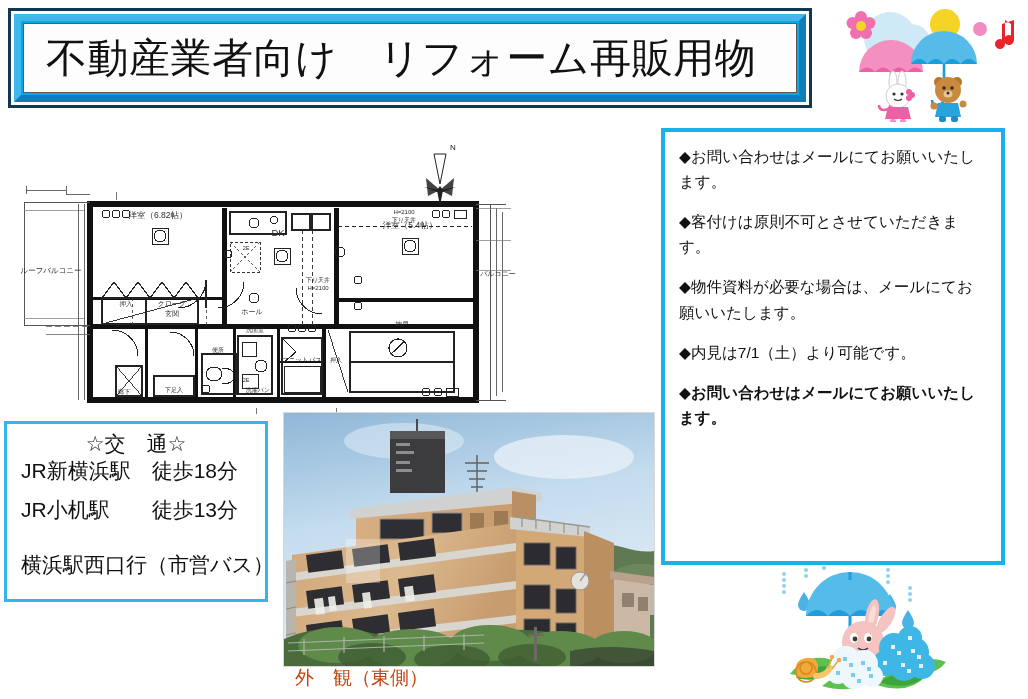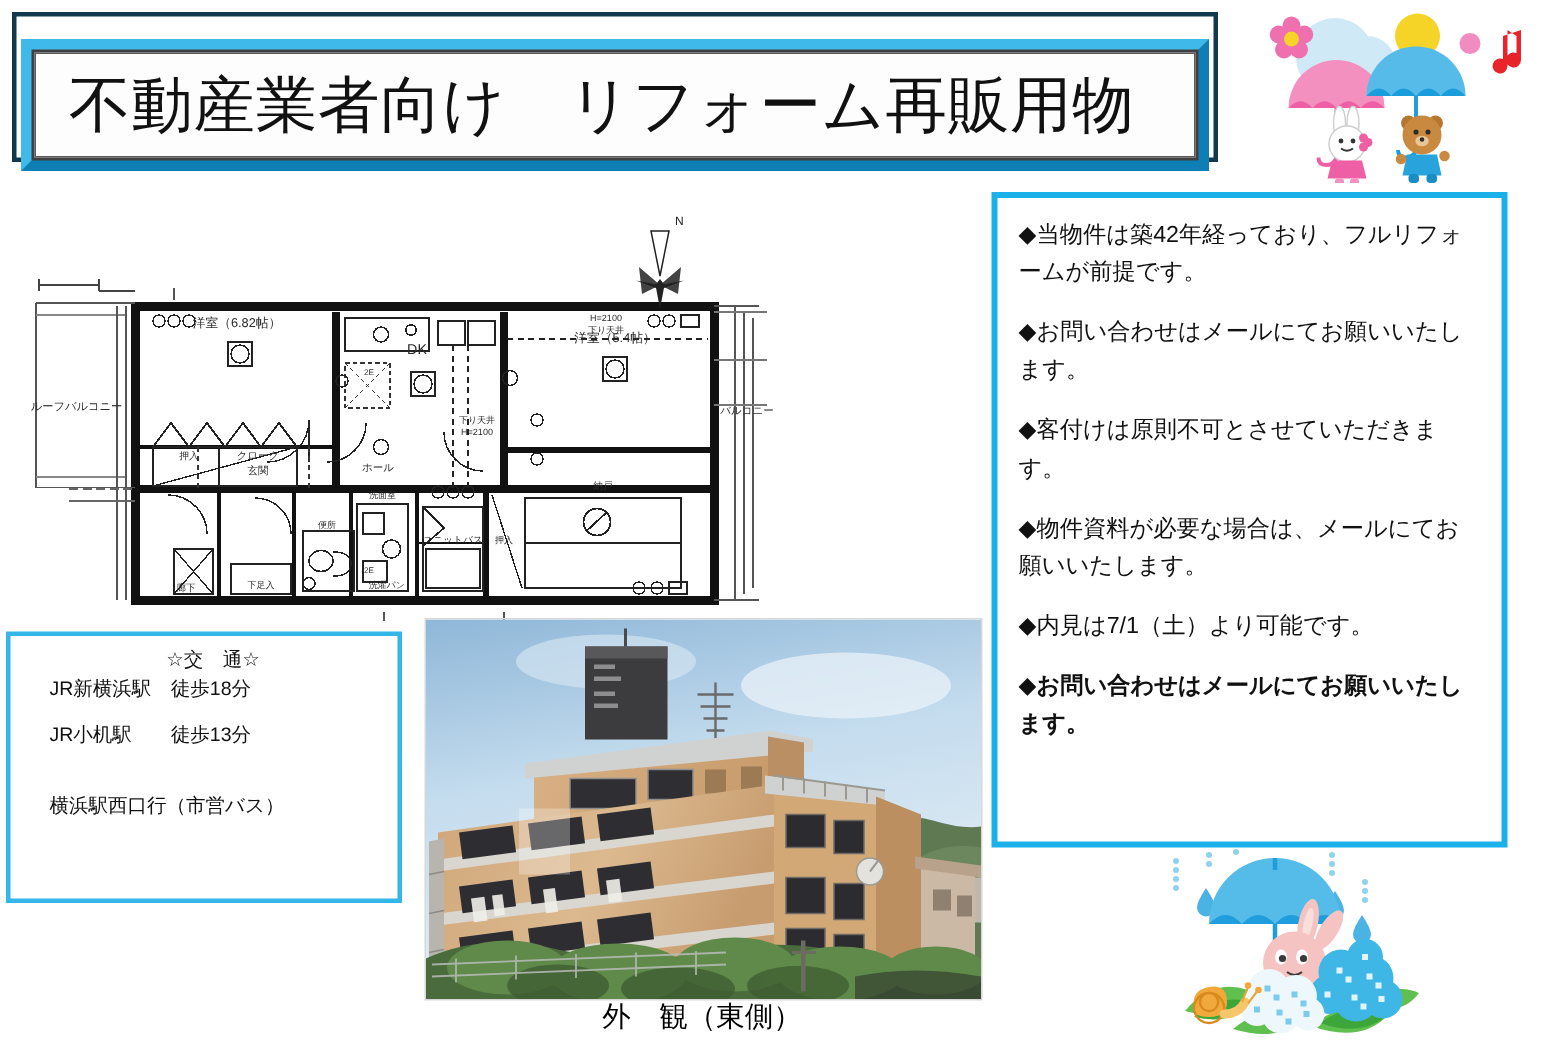--- a/index.html
+++ b/index.html
@@ -21,22 +21,21 @@
     border:3px solid #11384f;
     padding:3px;
   }
   #title-bevel{
     width:100%;height:100%;box-sizing:border-box;
     border-top:7px solid #3fb8ea;
     border-left:7px solid #3fb8ea;
     border-right:7px solid #0e7fb5;
     border-bottom:7px solid #0e7fb5;
     padding:2px;
-    background:#404040;
-    margin-top:12px;
+    background:#0ea5e9;
   }
   #title-inner{
     width:100%;height:100%;box-sizing:border-box;
     background:#fdfdfd;
     border:1px solid #5b5b5b;
     display:flex;align-items:center;justify-content:flex-start;
   }
   #title-text{
     font-size:41px;line-height:1;color:#111111;
     letter-spacing:0.5px;white-space:pre;
@@ -59,44 +58,44 @@
   .note-item:last-child{margin-bottom:0;font-weight:bold;}
 
   
   #transport-box{
     position:absolute;left:4px;top:421px;width:264px;height:181px;
     box-sizing:border-box;
     background:#ffffff;
     border:3px solid #35b6e8;
   }
   #transport-inner{
-    padding:9px 0 0 12px;
-    font-size:13px;line-height:1.0;color:#111;
+    padding:9px 0 0 0;
+    font-size:21px;line-height:1.0;color:#111;
   }
   .tr-line{white-space:pre;padding-left:14px;}
   .tr-head{text-align:center;padding-left:0;margin-bottom:6px;}
   .tr-gap{height:18px;}
   .tr-tight{margin-top:16px;}
 
   
   #floorplan{
     position:absolute;left:6px;top:130px;width:648px;height:285px;
     background:#ffffff;
     overflow:hidden;
   }
   #fp-svg{display:block;}
 
   
   #photo-wrap{
     position:absolute;left:283px;top:412px;width:370px;height:253px;
   }
   #photo-svg{display:block;border:1px solid #d8d8d8;}
   #photo-caption{
-    position:absolute;left:283px;top:665px;width:370px;
-    text-align:center;font-size:19px;color:#000000;white-space:pre;
+    position:absolute;left:295px;top:665px;width:370px;
+    text-align:left;font-size:19px;color:#c2410c;white-space:pre;
   }
 
   
   #clipart-top{position:absolute;left:833px;top:2px;width:192px;height:120px;}
   #clipart-bottom{position:absolute;left:762px;top:566px;width:196px;height:132px;}
 </style>
 </head>
 <body>
 
 <div id="page">
@@ -325,21 +324,20 @@
         <path d="M6 -22 L0 8 L-6 -22 Z" fill="none" stroke="#222" stroke-width="1"></path>
         <path d="M0 10 L3 14 L0 30 L-3 14 Z" fill="#222"></path>
         <path d="M0 14 L16 11 L0 17 L-16 11 Z" fill="#222"></path>
         <path d="M-14 2 L0 14 L-12 20 Z M14 2 L0 14 L12 20 Z" fill="#222" opacity="0.85"></path>
       </g>
     </svg>
   </div>
 
   <div id="notes-box">
     <div id="notes-list">
-      <p class="note-item">◆当物件は築42年経っており、フルリフォームが前提です。</p>
       <p class="note-item">◆お問い合わせはメールにてお願いいたします。</p>
       <p class="note-item">◆客付けは原則不可とさせていただきます。</p>
       <p class="note-item">◆物件資料が必要な場合は、メールにてお願いいたします。</p>
       <p class="note-item">◆内見は7/1（土）より可能です。</p>
       <p class="note-item">◆お問い合わせはメールにてお願いいたします。</p>
     </div>
   </div>
 
   <div id="transport-box">
     <div id="transport-inner">

